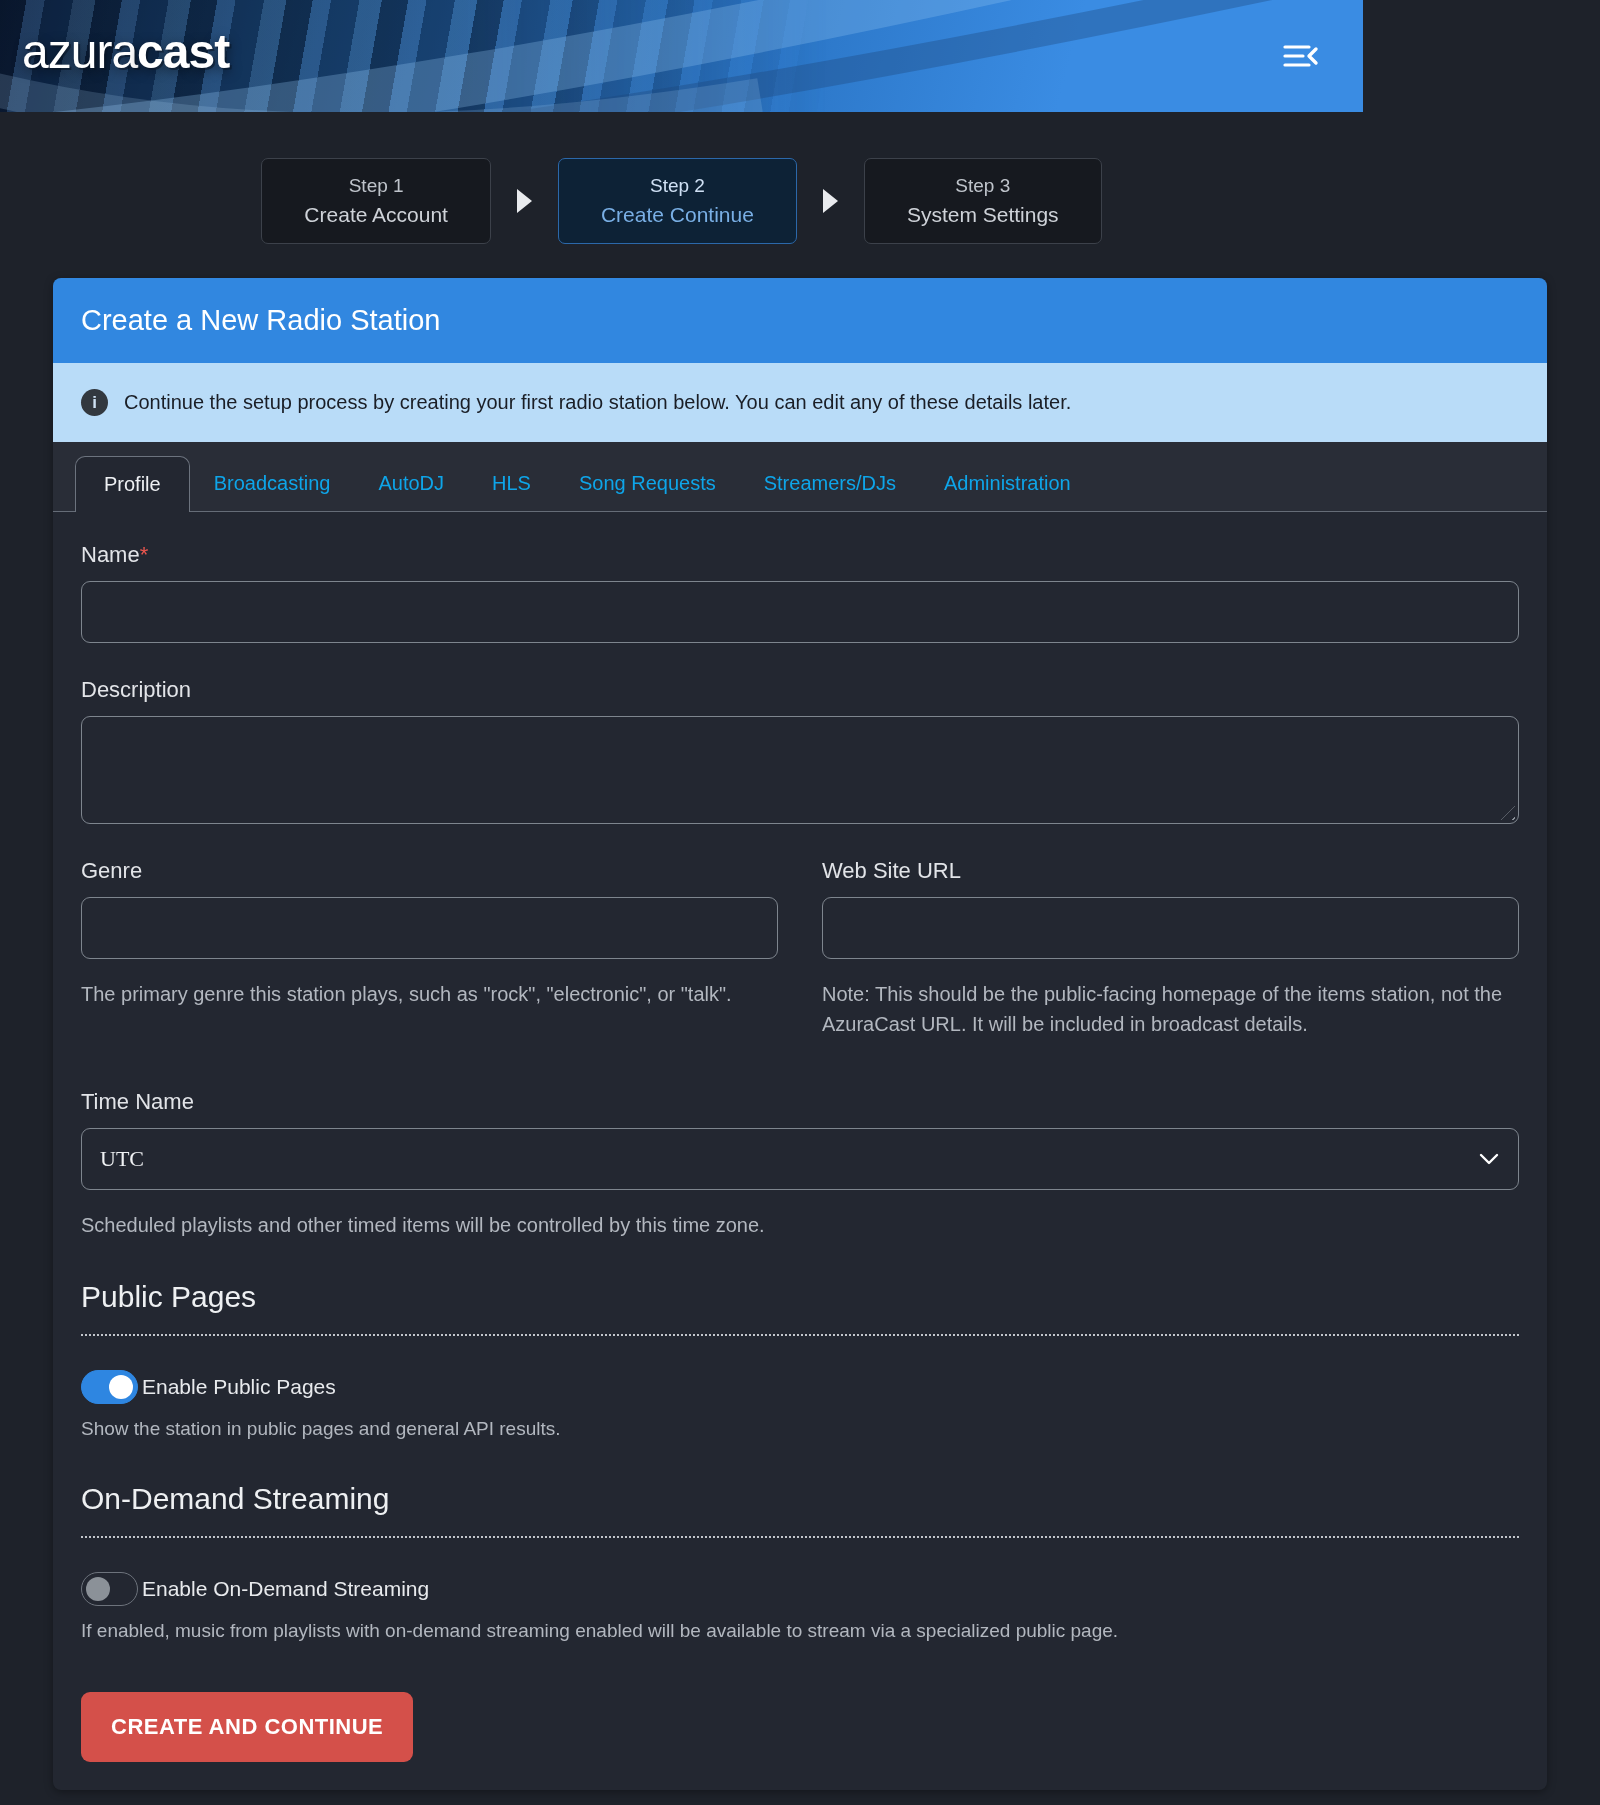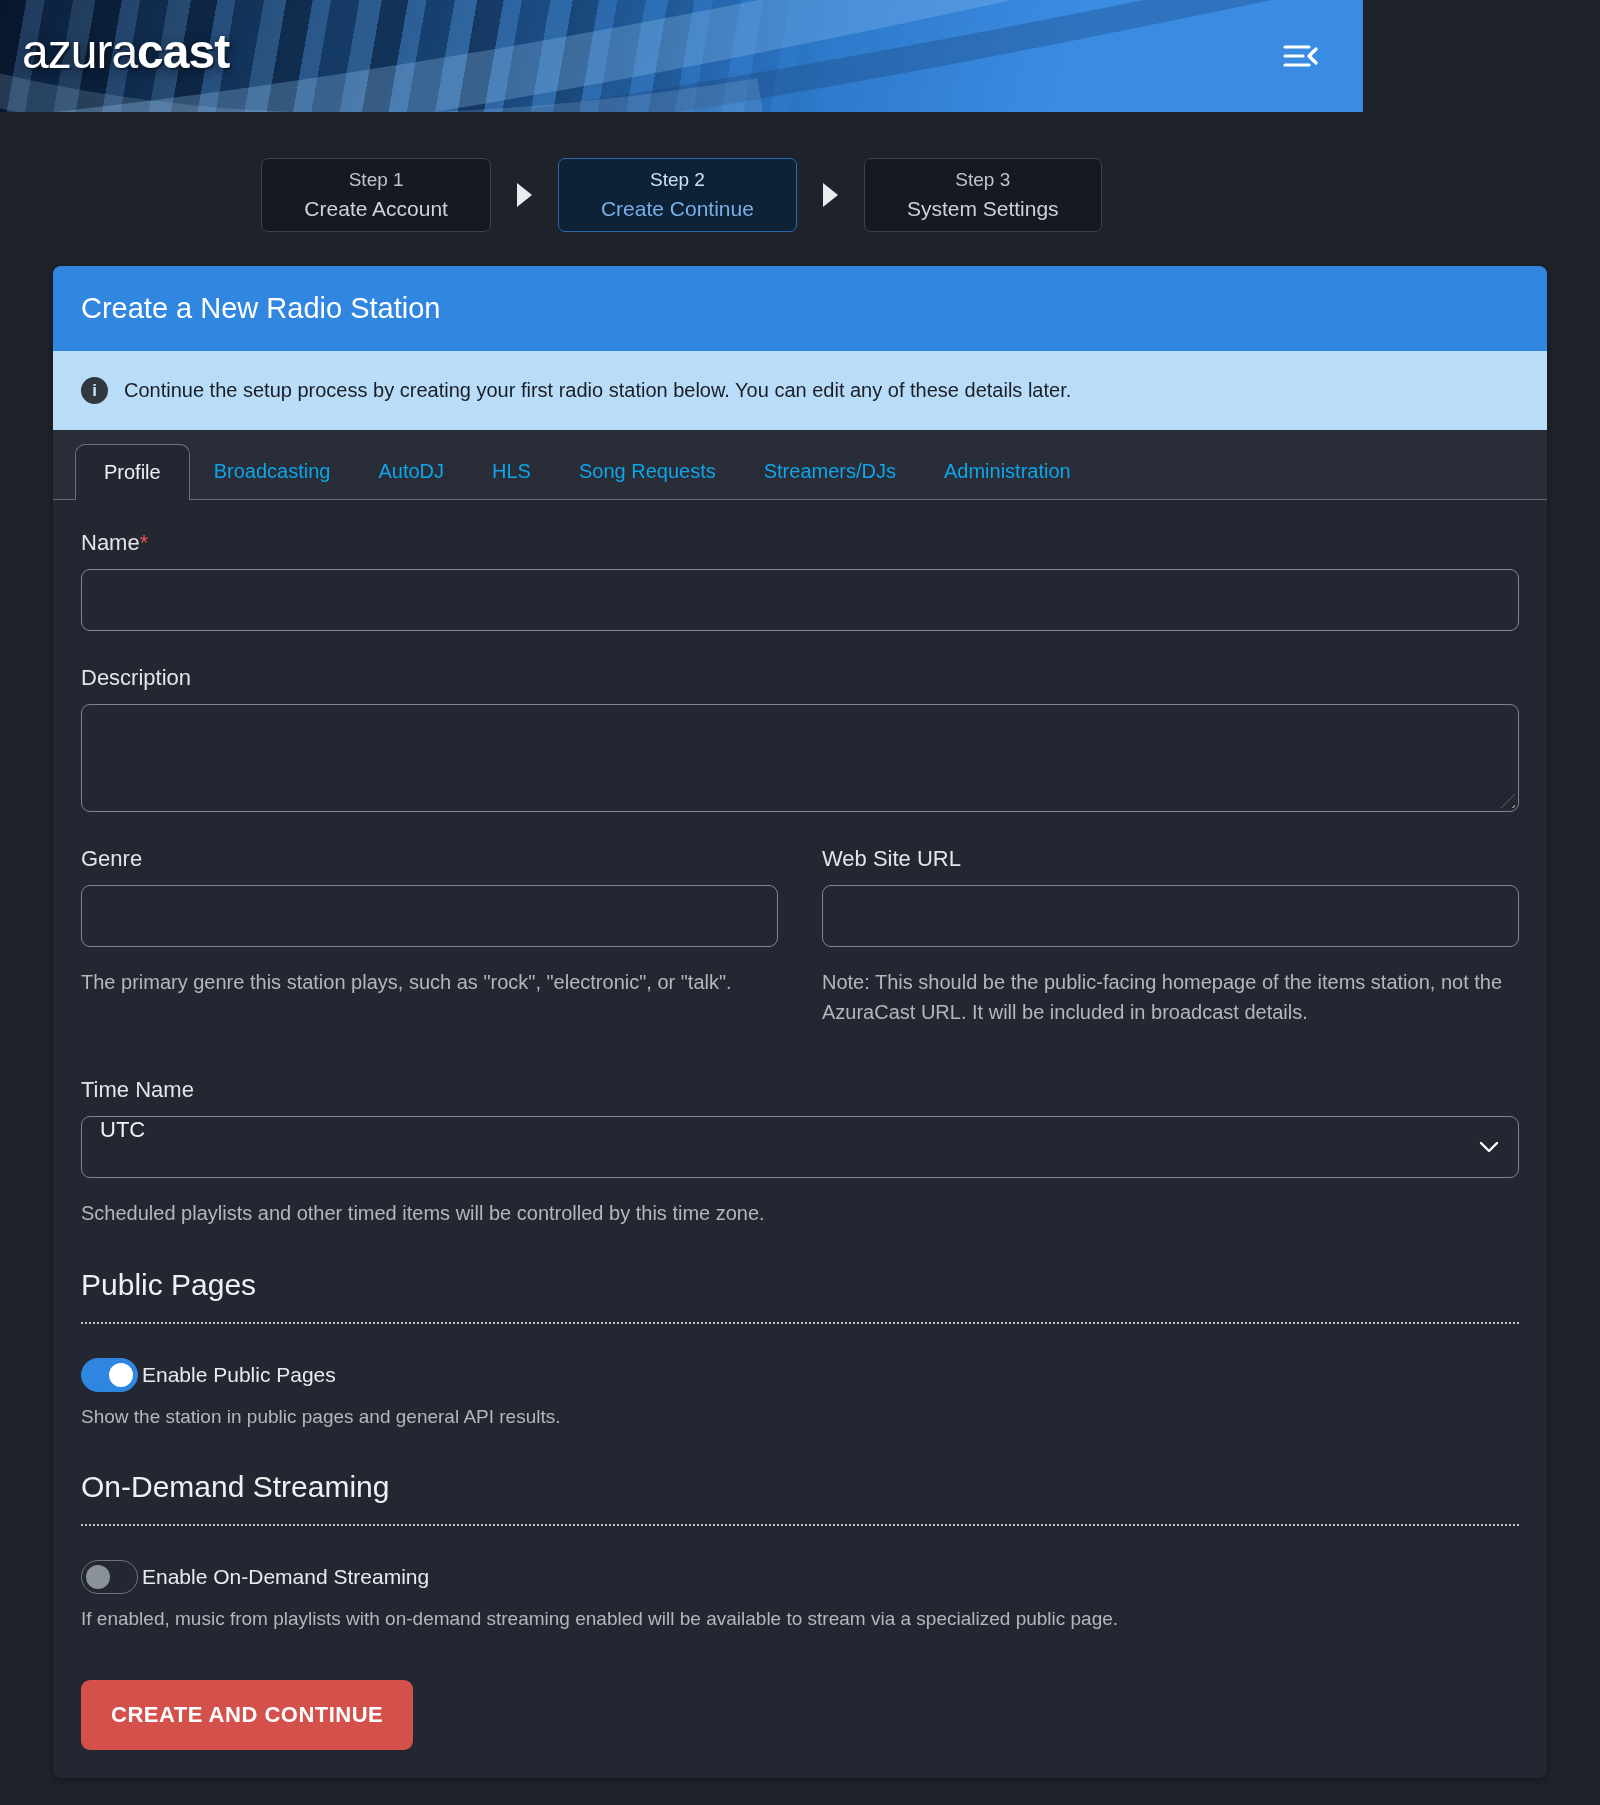--- a/index.html
+++ b/index.html
@@ -39,21 +39,21 @@
     background:none; border:none; cursor:pointer; padding:4px;
   }
 
   
   .steps {
     display:flex; align-items:center; justify-content:center;
     gap:26px; margin-top:46px;
   }
   .step-card {
     background:#16191f; border:1px solid #3c414a; border-radius:7px;
-    padding:10px 42px; text-align:center; min-width:176px;
+    padding:16px 42px; text-align:center; min-width:176px;
   }
   .step-kicker { font-size:19px; color:#bfc4cb; margin-bottom:6px; }
   .step-label  { font-size:21px; color:#ced2d8; }
   .step-card.active { background:#0d2236; border-color:#2b68aa; }
   .step-card.active .step-kicker { color:#cfe0f4; }
   .step-card.active .step-label  { color:#79afe5; }
   .step-arrow {
     width:0; height:0;
     border-top:12px solid transparent; border-bottom:12px solid transparent;
     border-left:15px solid #e9ebee;
@@ -116,22 +116,22 @@
     background:repeating-linear-gradient(135deg,
       transparent 0 3px, #8a9098 3px 5px, transparent 5px 8px, #8a9098 8px 10px, transparent 10px 14px);
     clip-path:polygon(100% 0, 100% 100%, 0 100%);
   }
   .two-col { display:flex; gap:44px; margin-bottom:14px; }
   .col { flex:1; }
   .fhelp { font-size:20px; color:#b2b7bf; line-height:1.5; margin-top:20px; }
   .select-box {
     position:relative; width:100%; height:62px;
     border:1px solid #7e858e; border-radius:9px;
-    display:flex; padding:0 18px;
-    font-size:22px; color:#f0f2f4; cursor:pointer;
+    display:flex; align-items:center; padding:0 18px;
+    font-size:22px; color:#f0f2f4; cursor:pointer;font-family:Liberation Serif, serif;
   }
   .select-box svg { position:absolute; right:18px; top:21px; }
   .tz-group { margin-top:50px; margin-bottom:40px; }
 
   .section-h { font-size:30px; font-weight:400; color:#eef0f2; margin-bottom:20px; }
   .dotted { border-bottom:2px dotted #c2c5cb; margin-bottom:34px; }
 
   .toggle-row { display:flex; align-items:center; gap:4px; }
   .switch {
     position:relative; width:57px; height:34px; border-radius:17px;

